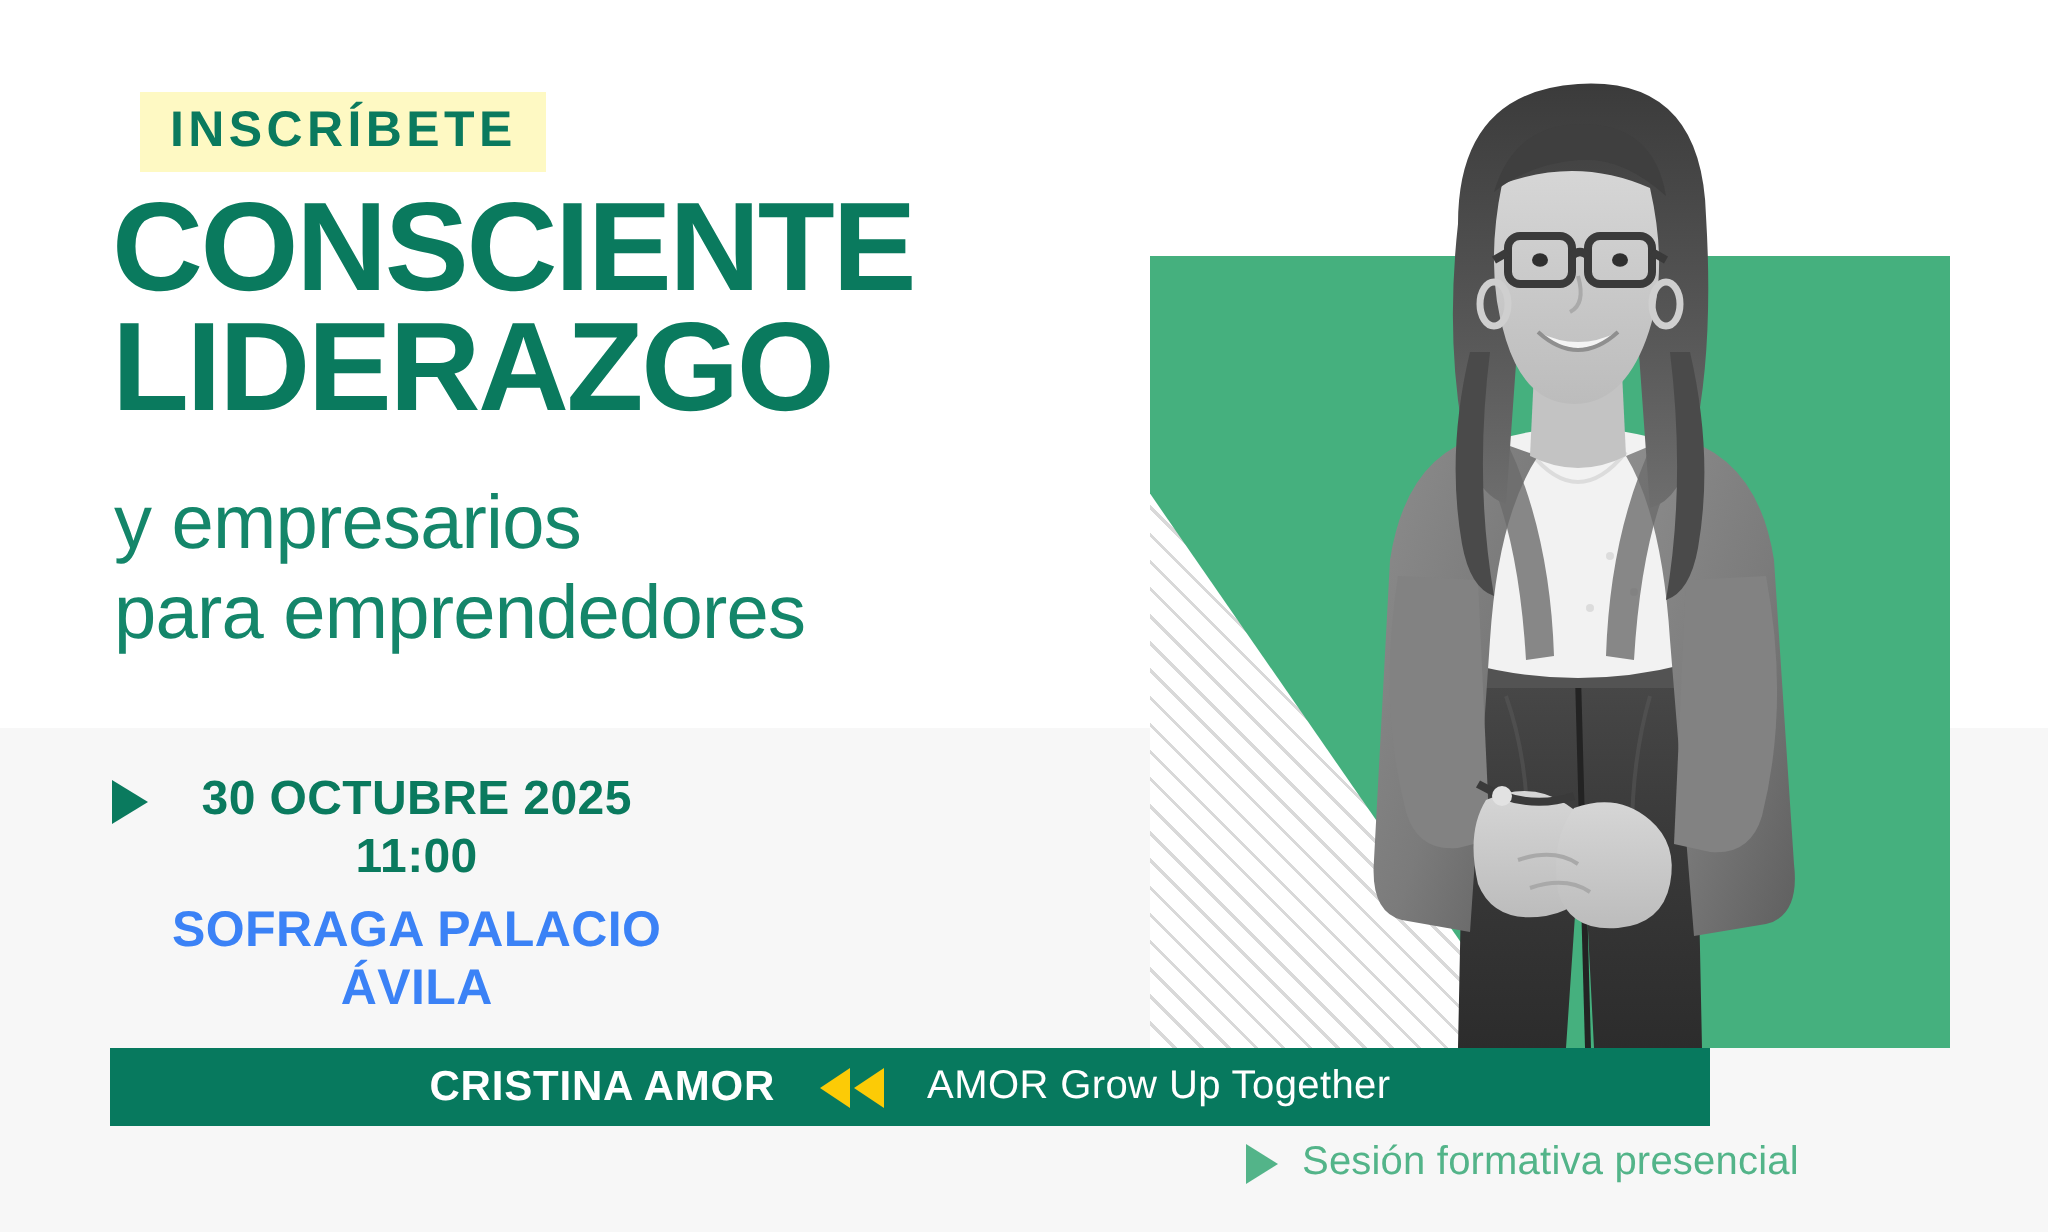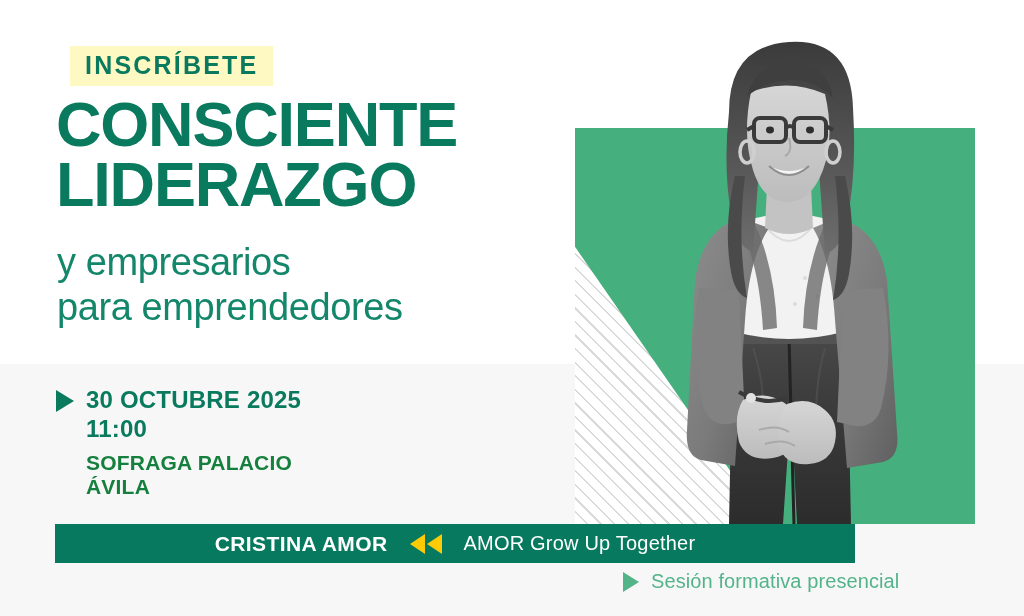--- a/index.html
+++ b/index.html
@@ -96,31 +96,31 @@
     display:flex; align-items:flex-start; gap:12px;
   }
   .tri-right {
     width:0; height:0;
     border-top:11px solid transparent;
     border-bottom:11px solid transparent;
     border-left:18px solid #0a7a5e;
     margin-top:5px;
     flex:none;
   }
-  #event-lines { line-height:1.22; }
+  #event-lines { line-height:1.22;text-align:center; }
   .ev-date {
     font-size:24px; font-weight:bold; color:#0a7a5e;
     letter-spacing:0.2px; display:block; white-space:nowrap;
   }
   .ev-time {
     font-size:24px; font-weight:bold; color:#0a7a5e;
     letter-spacing:0.2px; display:block;
   }
   .ev-venue {
-    font-size:21px; font-weight:bold; color:#15803d;
+    font-size:25px; font-weight:bold; color:#3b82f6;
     letter-spacing:0.2px; display:block; margin-top:7px; line-height:1.18;
   }
 
   
   #speaker-bar {
     position:absolute;
     left:55px; top:524px;
     width:800px; height:39px;
     background:#07795e;
     display:flex; align-items:center; justify-content:center;

